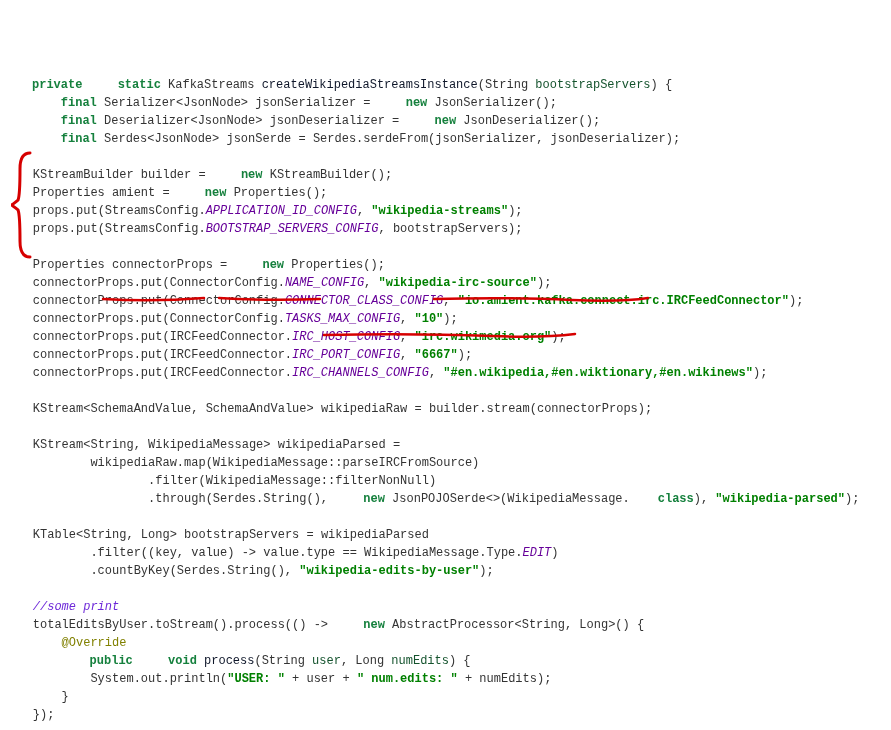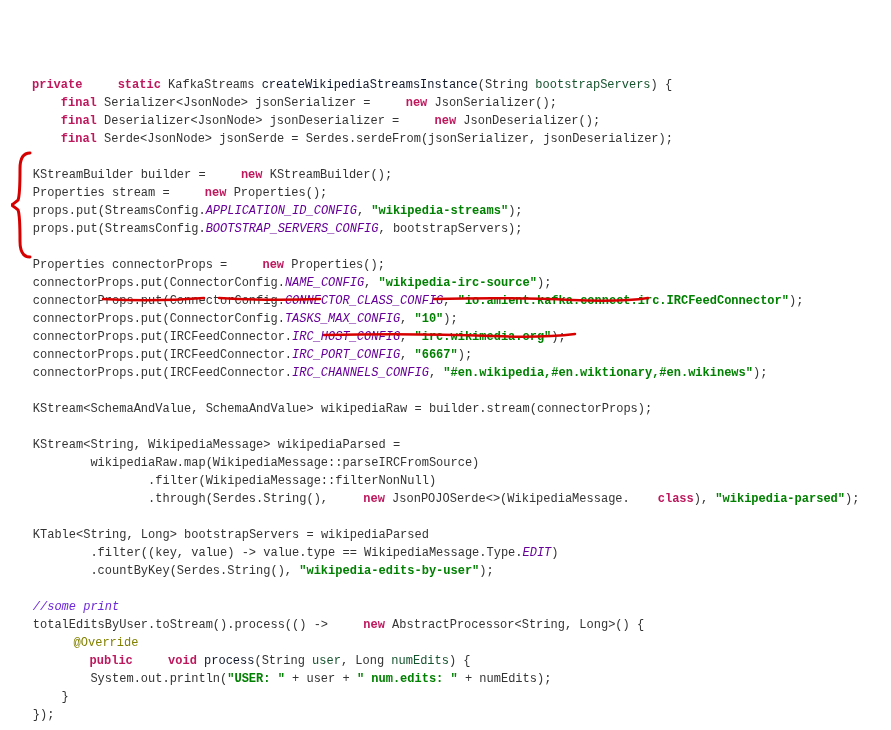--- a/index.html
+++ b/index.html
@@ -6,27 +6,27 @@
     font-family: Menlo, Monaco, Consolas, "Courier New", monospace;
     font-size: 12px;
     line-height: 1.5;
     background: #ffffff;
     color: #333;
     margin: 0;
     padding: 4px 0 12px 4px;
     white-space: pre;
     position: relative;
   }
-  .kw { color: #be185d; font-weight: bold; padding-left: 28px; }                          
+  .kw { color: #15803d; font-weight: bold; padding-left: 28px; }                          
   .method-decl { color: #0f172a; }                
   .param-name { color: #14532d; }                 
   .const { color: #660099; font-style: italic; text-align: right; }  
   .str { color: #008000; font-weight: bold; }     
   .comment { color: #6d28d9; font-style: italic; }
-  .anno { color: #808000; margin-left: 12px; }
+  .anno { color: #808000; }
 
   
   .hand-bracket {
     position: absolute;
     left: 10px;
     top: 133px;
     height: 108px;
     width: 22px;
     pointer-events: none;
   }
@@ -40,24 +40,24 @@
   .underline-red svg { width: 100%; height: 100%; }
 </style>
 </head>
 <body>
 
 
 
 <div><span class="kw">private</span> <span class="kw">static</span> <span>KafkaStreams</span> <span class="method-decl">createWikipediaStreamsInstance</span>(<span>String</span> <span class="param-name">bootstrapServers</span>) {
     <span class="kw">final</span> <span>Serializer</span>&lt;<span>JsonNode</span>&gt; <span>jsonSerializer</span> = <span class="kw">new</span> <span>JsonSerializer</span>();
     <span class="kw">final</span> <span>Deserializer</span>&lt;<span>JsonNode</span>&gt; <span>jsonDeserializer</span> = <span class="kw">new</span> <span>JsonDeserializer</span>();
-    <span class="kw">final</span> <span>Serde</span>&lt;<span>JsonNode</span>&gt; <span>jsonSerde</span> = <span>Serdes.serdeFrom</span>(jsonSerializer, jsonDeserializer);
+    <span class="kw">final</span> <span>Serdes</span>&lt;<span>JsonNode</span>&gt; <span>jsonSerde</span> = <span>Serdes.serdeFrom</span>(jsonSerializer, jsonDeserializer);
 
     <span>KStreamBuilder</span> <span>builder</span> = <span class="kw">new</span> <span>KStreamBuilder</span>();
-    <span>Properties</span> <span>stream</span> = <span class="kw">new</span> <span>Properties</span>();
+    <span>Properties</span> <span>amient</span> = <span class="kw">new</span> <span>Properties</span>();
     <span>props.put</span>(<span>StreamsConfig</span>.<span class="const">APPLICATION_ID_CONFIG</span>, <span class="str">"wikipedia-streams"</span>);
     <span>props.put</span>(<span>StreamsConfig</span>.<span class="const">BOOTSTRAP_SERVERS_CONFIG</span>, bootstrapServers);
 
     <span>Properties</span> <span>connectorProps</span> = <span class="kw">new</span> <span>Properties</span>();
     <span>connectorProps.put</span>(<span>ConnectorConfig</span>.<span class="const">NAME_CONFIG</span>, <span class="str">"wikipedia-irc-source"</span>);
     <span>connectorProps.put</span>(<span>ConnectorConfig</span>.<span class="const">CONNECTOR_CLASS_CONFIG</span>, <span class="str">"io.amient.kafka.connect.irc.IRCFeedConnector"</span>);
     <span>connectorProps.put</span>(<span>ConnectorConfig</span>.<span class="const">TASKS_MAX_CONFIG</span>, <span class="str">"10"</span>);
     <span>connectorProps.put</span>(<span>IRCFeedConnector</span>.<span class="const">IRC_HOST_CONFIG</span>, <span class="str">"irc.wikimedia.org"</span>);
     <span>connectorProps.put</span>(<span>IRCFeedConnector</span>.<span class="const">IRC_PORT_CONFIG</span>, <span class="str">"6667"</span>);
     <span>connectorProps.put</span>(<span>IRCFeedConnector</span>.<span class="const">IRC_CHANNELS_CONFIG</span>, <span class="str">"#en.wikipedia,#en.wiktionary,#en.wikinews"</span>);

